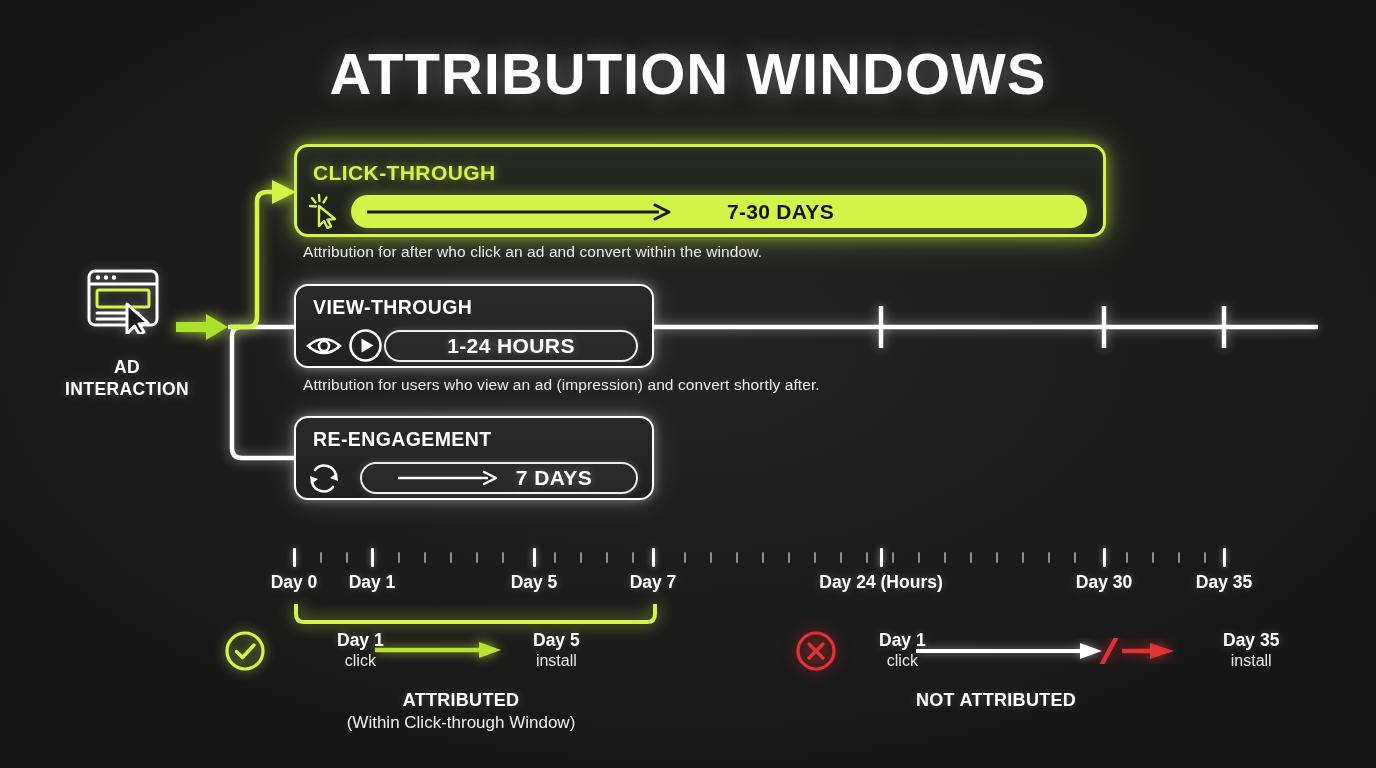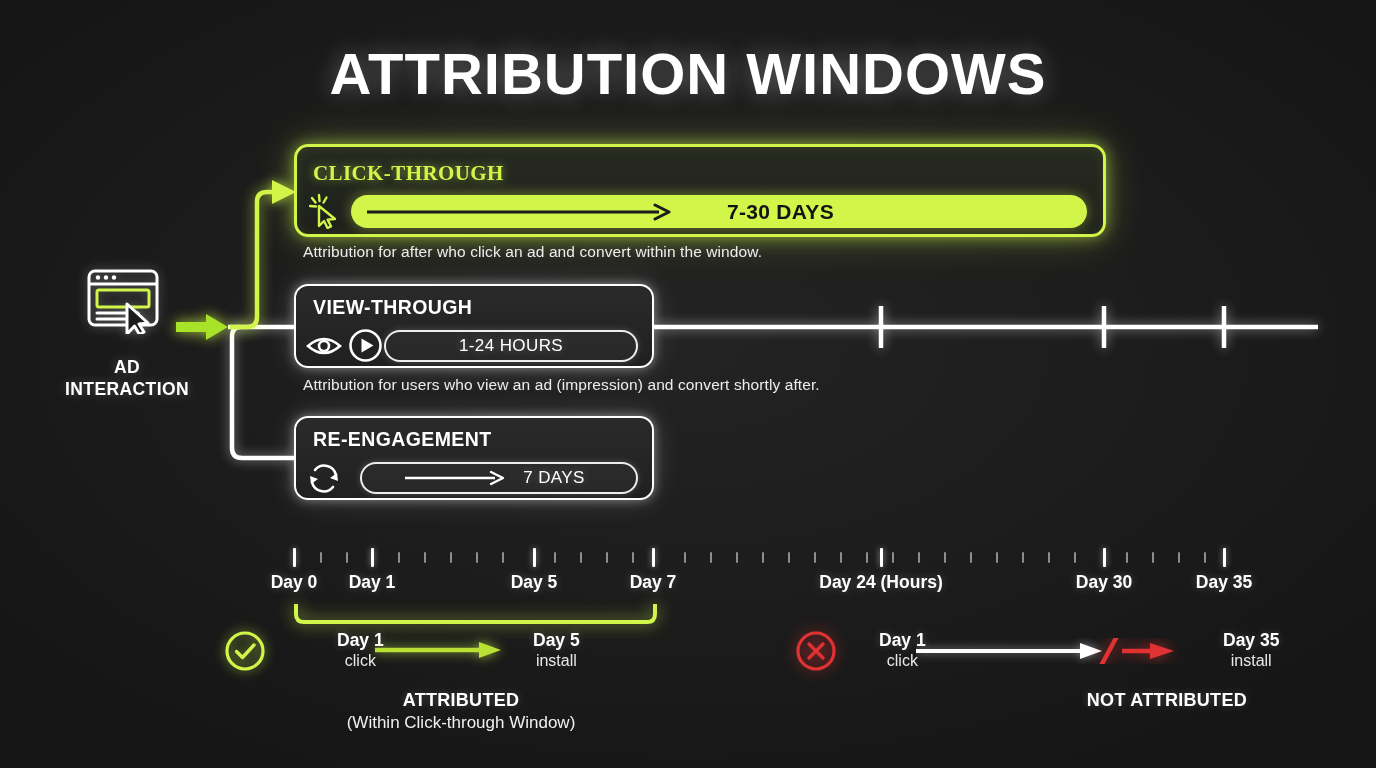--- a/index.html
+++ b/index.html
@@ -68,21 +68,21 @@
   .card .cicon{position:absolute;left:11px;top:43px;width:32px;height:31px;}
 
   
   #card-click{
     left:294px;top:144px;width:812px;height:93px;
     border:3px solid var(--green);
     box-shadow:0 0 16px rgba(210,245,74,.55), 0 0 42px rgba(210,245,74,.28), inset 0 0 12px rgba(210,245,74,.10);
     background:linear-gradient(180deg,#272a21 0%, #1e1f1b 100%);
   }
   #card-click .ctitle{color:var(--green);top:14px;left:16px;font-size:21px;
-    text-shadow:0 0 10px rgba(210,245,74,.6);font-family:Liberation Serif, serif;}
+    text-shadow:0 0 10px rgba(210,245,74,.6);}
   #card-click .pill{
     left:54px;right:16px;top:48px;height:33px;
     background:var(--green);border-radius:17px;
     box-shadow:0 0 14px rgba(210,245,74,.45);
   }
   #card-click .cicon{left:12px;top:46px;width:34px;height:36px;}
 
   
   .card-white{
     border:2.5px solid #fff;
@@ -91,21 +91,21 @@
   #card-view{left:294px;top:284px;width:360px;height:84px;}
   #card-reeng{left:294px;top:416px;width:360px;height:84px;}
   .card-white .ctitle{color:#fff;}
   .card-white .pill{
     border:2px solid rgba(255,255,255,.92);
     background:rgba(255,255,255,.035);
     box-shadow:0 0 7px rgba(255,255,255,.2);
     justify-content:center;
   }
   .card-white .pill .ptext{
-    color:#fff;font-weight:normal;font-size:17px;letter-spacing:.4px;
+    color:#fff;font-weight:bold;font-size:21px;letter-spacing:.4px;
     text-shadow:0 0 8px rgba(255,255,255,.3);
   }
   #card-view .pill{left:88px;top:44px;height:32px;}
   #card-view .cicon{left:10px;top:45px;width:36px;height:30px;}
   #card-view .playicon{position:absolute;left:52px;top:42px;width:35px;height:35px;}
   #card-reeng .pill{left:64px;top:44px;height:32px;}
   #card-reeng .cicon{left:11px;top:44px;width:34px;height:33px;}
 
   .pill-arrow-dark{position:absolute;left:16px;top:50%;transform:translateY(-50%);}
   .pill-text-dark{
@@ -349,17 +349,17 @@
     <g class="glow-red">
       <path d="M200 0 L186 26" stroke="#e03232" stroke-width="4.5" stroke-linecap="round"></path>
       <path d="M206 13 H240" stroke="#e03232" stroke-width="4.5"></path>
       <polygon points="234,5 258,13 234,21" fill="#e03232"></polygon>
     </g>
   </svg>
   <div class="scen-daylabel" style="left:1223px;top:630px;">
     <span class="d">Day 35</span>
     <span class="e">install</span>
   </div>
-  <div class="verdict" style="left:827px;top:690px;text-align:right;">
+  <div class="verdict" style="left:786px;top:690px;">
     <div class="v1">NOT ATTRIBUTED</div>
   </div>
 
 </div>
 
 </body></html>

